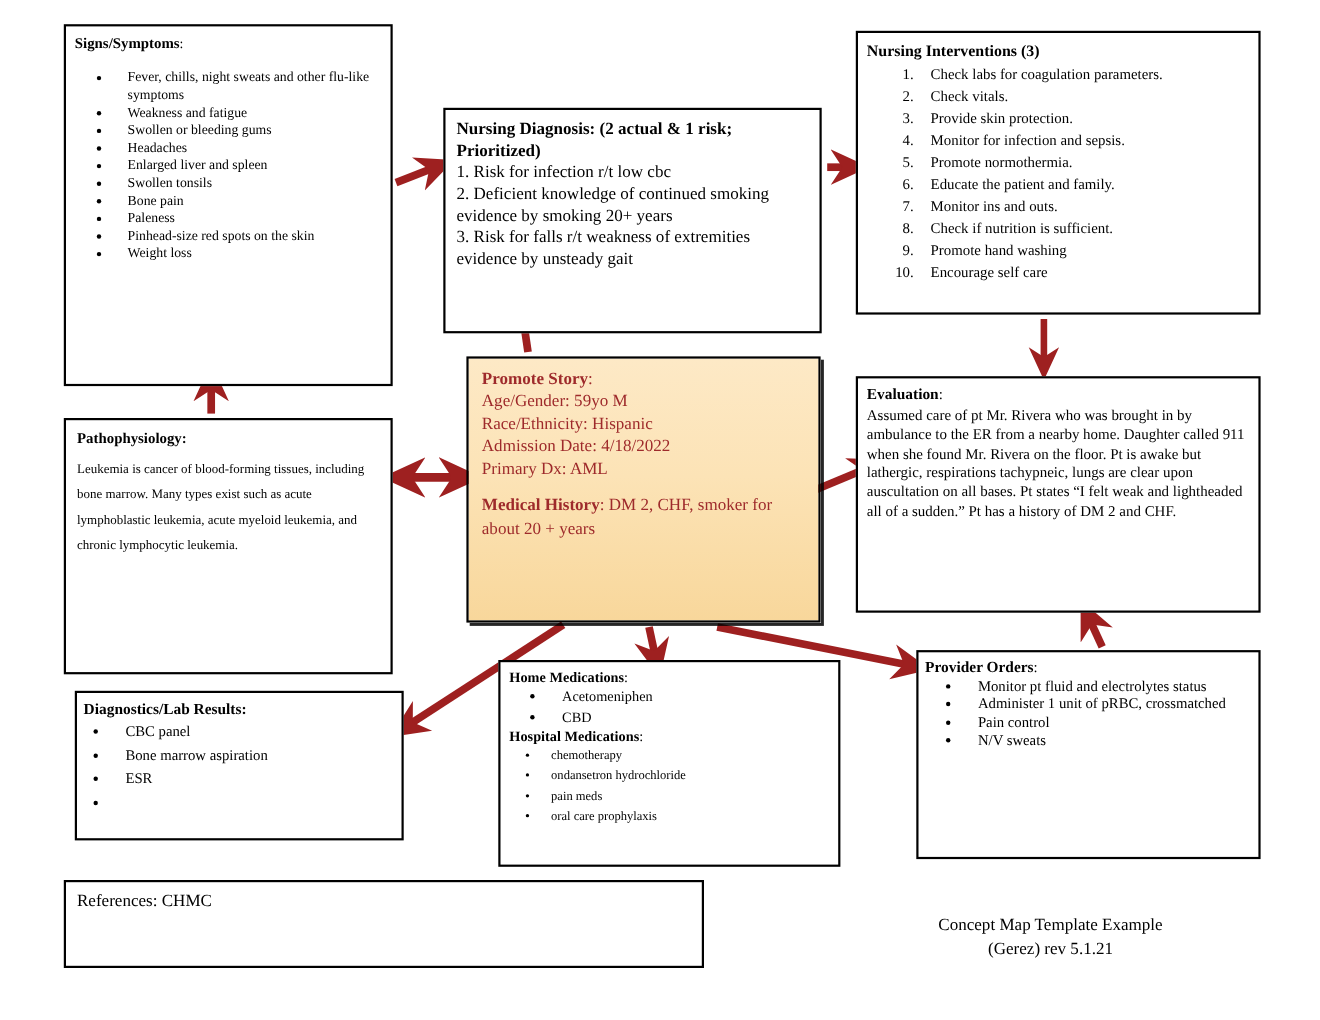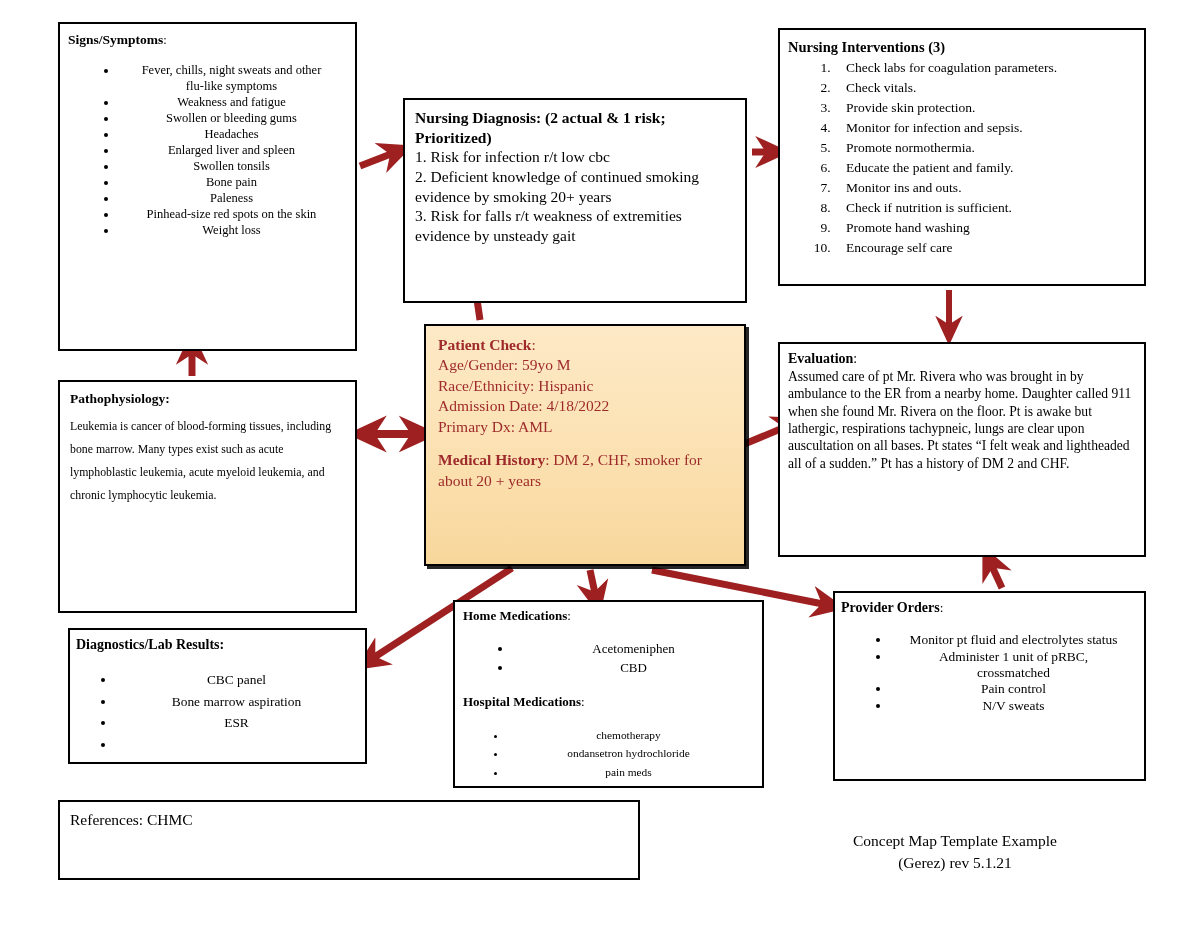--- a/index.html
+++ b/index.html
@@ -39,24 +39,23 @@
     overflow: hidden;
   }
   .box.shadowed {
     box-shadow: 3px 3px 0 rgba(0,0,0,0.85);
   }
   .hdr {
     font-weight: bold;
     display: inline;
   }
   ul.bul {
-    margin: 16px;
+    margin: 0;
     padding: 0 0 0 34px;
     list-style-type: disc;
-    text-align: center;
   }
   ul.bul > li { margin: 0; padding: 0 0 0 14px; }
   ol.num {
     margin: 0;
     padding: 0 0 0 46px;
     list-style-type: decimal;
   }
   ol.num > li { margin: 0; padding: 0 0 0 12px; }
 
   
@@ -270,21 +269,21 @@
       <li>Educate the patient and family.</li>
       <li>Monitor ins and outs.</li>
       <li>Check if nutrition is sufficient.</li>
       <li>Promote hand washing</li>
       <li>Encourage self care</li>
     </ol>
   </div>
 
   <div class="box shadowed" id="patient-story">
     <div>
-      <span class="hdr">Patient Check</span><span>:</span>
+      <span class="hdr">Promote Story</span><span>:</span>
     </div>
     <span class="psline">Age/Gender: 59yo M</span>
     <span class="psline">Race/Ethnicity:  Hispanic</span>
     <span class="psline">Admission Date: 4/18/2022</span>
     <span class="psline">Primary Dx: AML</span>
     <span class="spacer"></span>
     <div>
       <span class="hdr">Medical History</span><span>: DM 2, CHF, smoker for about 20 + years</span>
     </div>
   </div>

